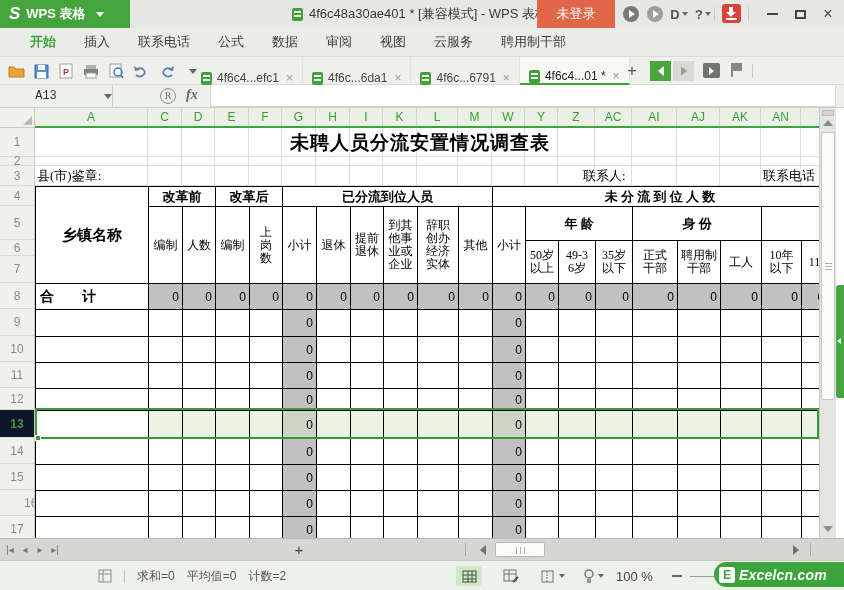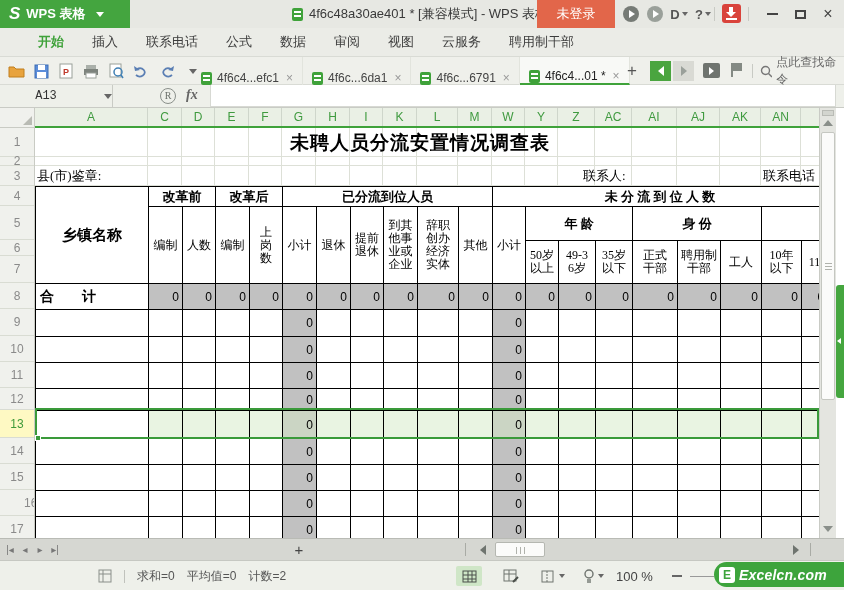--- a/index.html
+++ b/index.html
@@ -26,21 +26,21 @@
   #dl-ico{position:absolute;left:722px;top:4px;width:19px;height:19px;background:#d9433b;border-radius:3px}
   #dl-ico:before{content:"";position:absolute;left:7px;top:3px;width:4px;height:6px;background:#fff}
   #dl-ico:after{content:"";position:absolute;left:4px;top:8px;border-left:5px solid transparent;border-right:5px solid transparent;border-top:5px solid #fff;width:0;height:0}
   .dl-bar{position:absolute;left:4px;bottom:3px;width:11px;height:2px;background:#fff}
   #min-btn{left:758px}#max-btn{left:786px}#close-btn{left:814px}
   .win-btn{position:absolute;top:0;width:28px;height:28px;display:flex;align-items:center;justify-content:center;color:#444;cursor:pointer}
   .glyph-min{width:11px;height:2px;background:#444}
   .glyph-max{width:11px;height:9px;border:2px solid #444}
 
   
-  #menubar{position:absolute;left:0;top:28px;width:844px;height:29px;background:#ebece7;border-bottom:1px solid #d9dbd5;display:flex;align-items:center;padding-left:24px}
+  #menubar{position:absolute;left:0;top:28px;width:844px;height:29px;background:#ebece7;border-bottom:1px solid #d9dbd5;display:flex;align-items:center;padding-left:16px}
   .menu-item{padding:0 14px;line-height:28px;font-size:13px;color:#3c3c3c;cursor:pointer}
   .menu-item.active{color:#3fa23a;font-weight:bold}
 
   
   #toolbar{position:absolute;left:0;top:57px;width:844px;height:28px;background:#eff0eb;border-bottom:1px solid #d9dbd5}
   #quick-icons{position:absolute;left:6px;top:0;height:28px;display:flex;align-items:center;gap:5px}
   .qi{width:20px;height:20px;display:flex;align-items:center;justify-content:center;cursor:pointer}
   #tabstrip{position:absolute;left:192px;top:0;height:28px;display:flex}
   .doc-tab{height:28px;display:flex;align-items:flex-end;gap:5px;padding:0 9px;font-size:12px;color:#444;cursor:pointer;border-right:1px solid #e2e4dd}
   .doc-tab.active{background:#f8f9f6;border-bottom:2px solid #3fa23a;color:#222}
@@ -67,21 +67,21 @@
   #formula-input{position:absolute;left:210px;top:0;width:626px;height:22px;background:#fff;border:1px solid #d7d9d3;border-top:none}
 
   
   #corner-box{position:absolute;left:0;top:108px;width:35px;height:20px;background:#f0f1ed;border-right:1px solid #c9cbc4;border-bottom:1px solid #c9cbc4}
   #corner-box span{position:absolute;right:2px;bottom:2px;width:0;height:0;border-left:9px solid transparent;border-bottom:9px solid #b9bbb4}
   #colheads{position:absolute;left:35px;top:108px;width:784px;height:20px;background:#eaf0e5;overflow:hidden}
   .colhead{position:absolute;top:0;height:18px;line-height:18px;text-align:center;font-size:12px;color:#3f9a3f;border-right:1px solid #cfd6cb;cursor:pointer}
   #colheads-underline{position:absolute;left:0;top:18px;width:100%;height:2px;background:#3fa23a}
   #rowgutter{position:absolute;left:0;top:128px;width:35px;height:410px;background:#f0f1ed;border-right:1px solid #c9cbc4;overflow:hidden}
   .rowhead{position:absolute;left:0;width:34px;text-align:center;font-size:12px;color:#8a8a8a;border-bottom:1px solid #d9dcd3;cursor:pointer}
-  .rowhead.active{background:#fef9c3;color:#3f9a3a;font-weight:normal}
+  .rowhead.active{background:#0f172a;color:#3f9a3a;font-weight:bold}
   #canvas{position:absolute;left:35px;top:128px;width:784px;height:410px;background:#fff;overflow:hidden}
   .gl-v{position:absolute;top:0;width:1px;height:410px;background:#dde0d7}
   .gl-h{position:absolute;left:0;width:792px;height:1px;background:#dde0d7}
   #sheet-title{position:absolute;left:85px;top:2px;width:600px;text-align:center;font-family:"Liberation Serif","DejaVu Serif",serif;font-weight:bold;font-size:19px;color:#000;letter-spacing:1px}
   .r3-label{position:absolute;top:39px;font-family:"Liberation Serif","DejaVu Serif",serif;font-size:13px;color:#000;white-space:nowrap}
 
   
   #main-table{position:absolute;left:0;top:58px;border-collapse:collapse;table-layout:fixed;width:792px;background:#fff;font-family:"Liberation Serif","DejaVu Serif",serif;color:#000}
   #main-table td{border:1px solid #000;overflow:hidden;padding:0;text-align:center;vertical-align:middle}
   .grp{font-weight:bold;font-size:13px}
@@ -265,27 +265,20 @@
     <div id="tab-add">+</div>
     <div id="tab-prev">
         <span class="arr-l"></span>
       </div>
     <div id="tab-next">
         <span class="arr-r" style="border-left-color:#9aa09a"></span>
       </div>
     <div id="play-ico"></div>
     <div id="flag-ico"></div>
     <div class="vsep" style="left:752px;top:7px"></div>
-    <div id="cmd-search">
-      <svg width="13" height="13">
-          <circle cx="5.5" cy="5.5" r="4" fill="none" stroke="#777" stroke-width="1.4"></circle>
-          <line x1="8.5" y1="8.5" x2="12" y2="12" stroke="#777" stroke-width="1.4"></line>
-        </svg>
-      <span>点此查找命令</span>
-    </div>
   </div>
 
   <div id="formulabar">
     <div id="name-box">
       <span class="val">A13</span>
       <span id="name-caret" class="tri-down" style="border-top-color:#666"></span>
     </div>
     <div id="fn-helper">R</div>
     <div id="fx-label">fx</div>
     <div id="formula-input"></div>

